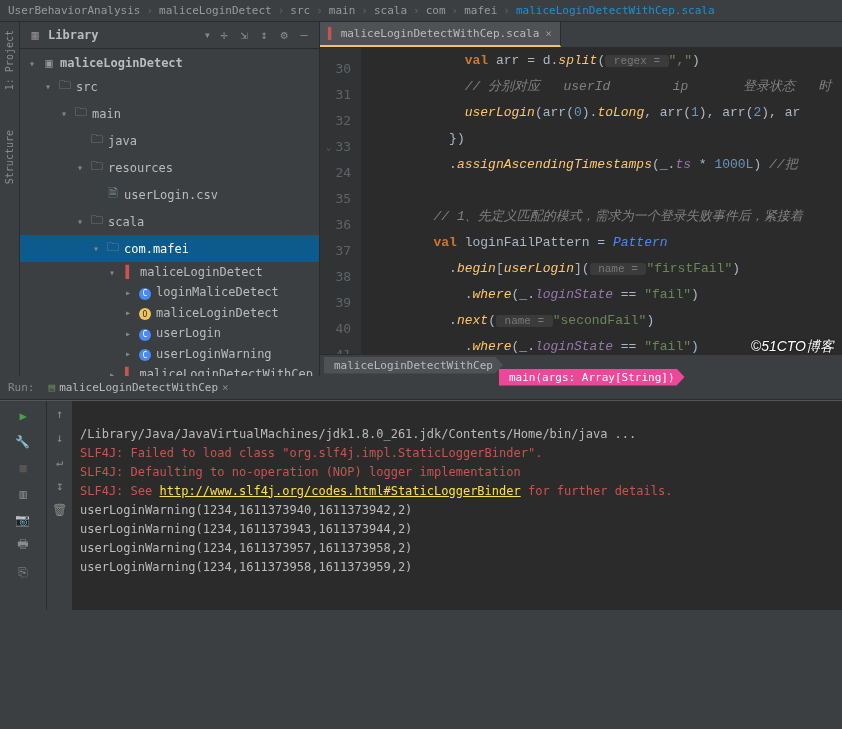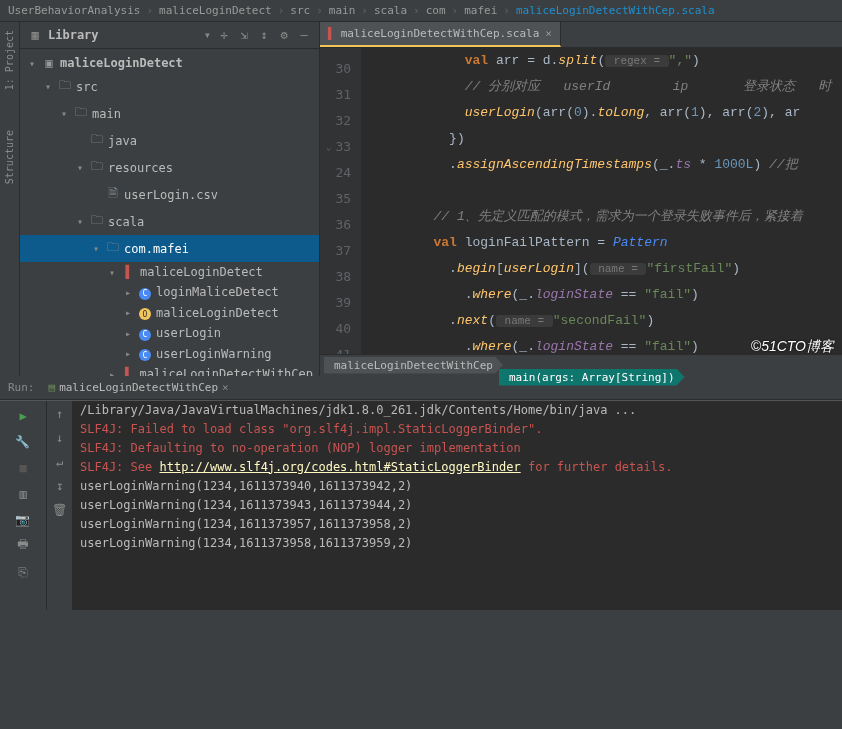--- a/index.html
+++ b/index.html
@@ -147,21 +147,21 @@
 .breadcrumb-bottom {
   display:flex;
   background:#3c3f41;
   border-top:1px solid #2b2b2b;
   height:22px;
   align-items:center;
   padding-left:4px;
   font-size:11px;
 }
 .bc-pill { background:#4e5254; color:#bbb; padding:2px 10px; clip-path: polygon(0 0, calc(100% - 8px) 0, 100% 50%, calc(100% - 8px) 100%, 0 100%); margin-right:-4px;}
-.bc-pill.ar { background:#0f766e; color:#fff;margin-top:24px;}
+.bc-pill.ar { background:#ec4899; color:#fff;margin-top:24px;}
 .run-panel {
   background: #2b2b2b;
   border-top: 1px solid #555;
   display:flex;
   height: 210px;
 }
 .run-header {
   display:flex;
   align-items:center;
   background:#3c3f41;
@@ -189,30 +189,30 @@
   border-left:1px solid #2b2b2b;
   display:flex;
   flex-direction:column;
   align-items:center;
   padding:6px 0;
   gap:10px;
 }
 .run-left2 .rbtn2{ color:#8c8c8c; cursor:pointer; font-size:12px;}
 .console {
   flex:1;
-  padding:0 8px;
+  padding:24px 8px;
   font-size:12px;
   line-height:19px;
   color:#bbb;
   overflow:auto;
   white-space:pre;
 }
 .console .err{color:#c75450;}
 .console .ok{color:#bbb;}
-.console a{color:#fef9c3; text-decoration:underline;}
+.console a{color:#fde047; text-decoration:underline;}
 .run-wrap{ flex:1; display:flex; flex-direction:column; min-width:0;}
 .watermark{
   position:absolute;
   right:8px;
   bottom:20px;
   color:#fff;
   font-size:14px;
   font-style: italic;
   font-family: "Microsoft YaHei", sans-serif;
   text-shadow:0 0 2px #000;

